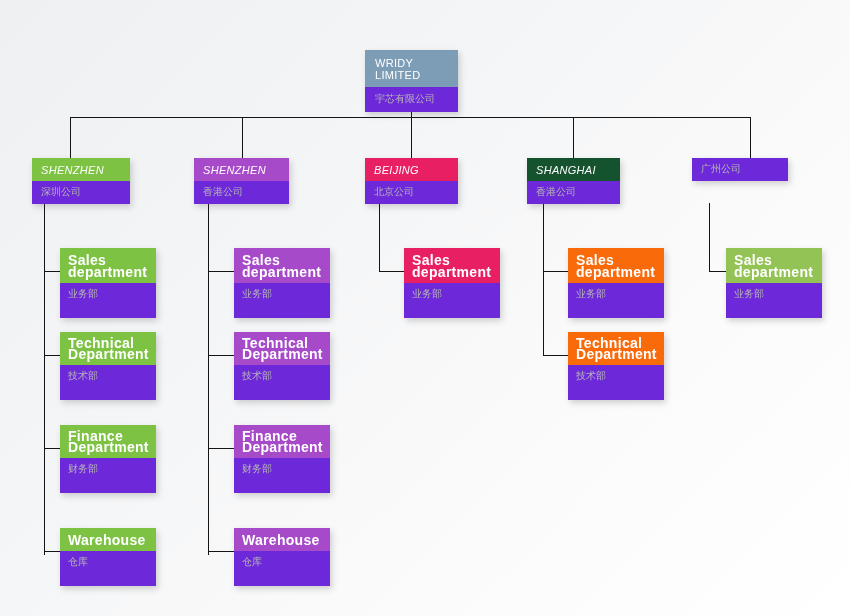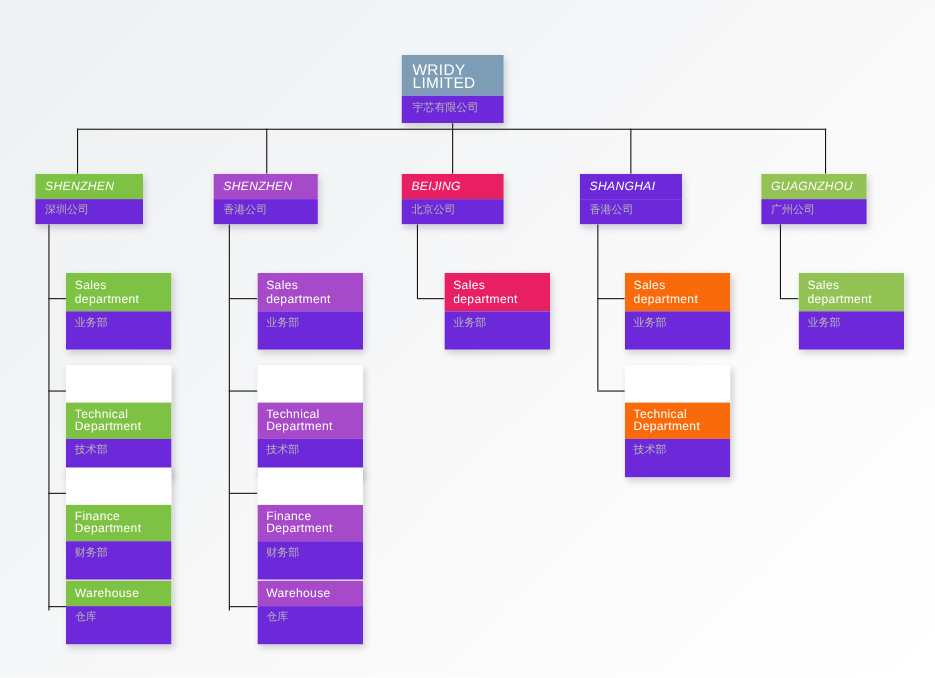--- a/index.html
+++ b/index.html
@@ -49,44 +49,44 @@
     box-sizing: border-box;
     color: #b6b6b6;
     font-size: 10px;
     line-height: 12px;
     padding: 5px 9px 6px 9px;
     background: #6d28d9;
     min-height: 22px;
   }
   
   .node.root .node-header {
-    font-size: 14px;
+    font-size: 11px;
     padding: 7px 10px 6px 10px;
     min-height: 25px;
   }
   .node.root .node-sub {
     padding: 6px 10px 7px 10px;
     min-height: 24px;
   }
   .node.lvl2 .node-header {
     font-size: 11px;
     font-style: italic;
   }
   .node.lvl3 .node-header {
-    font-size: 11px;
+    font-size: 14px;
     padding: 6px 8px 5px 8px;
+    font-weight: bold;
   }
   .node.lvl3 .node-sub {
     padding: 5px 8px 18px 8px;
   }
   .two-line .node-header {
     line-height: 11px;
     padding-top: 5px;
     padding-bottom: 4px;
-    margin-top: 34px;
   }
 </style>
 </head>
 <body>
 
 <div id="chart-canvas">
     <div class="conn conn-v" style="left: 411px; top: 95px; height: 22px;"></div>
     <div class="conn conn-h" style="left: 70px; top: 117px; width: 681px;"></div>
     <div class="conn conn-v" style="left: 70px; top: 117px; height: 41px;"></div>
     <div class="conn conn-v" style="left: 242px; top: 117px; height: 41px;"></div>
@@ -160,33 +160,32 @@
     </div>
     <div class="node lvl2" style="left: 365px; top: 158px; width: 93px;">
       <div class="node-header" style="background: rgb(232, 31, 99);">BEIJING</div>
       <div class="node-sub">北京公司</div>
     </div>
     <div class="node lvl3" style="left: 404px; top: 248px; width: 96px;">
       <div class="node-header" style="background: rgb(232, 31, 99);">Sales department</div>
       <div class="node-sub">业务部</div>
     </div>
     <div class="node lvl2" style="left: 527px; top: 158px; width: 93px;">
-      <div class="node-header" style="background: #6d28d9;">SHANGHAI</div>
+      <div class="node-header" style="background: #14532d;">SHANGHAI</div>
       <div class="node-sub">香港公司</div>
     </div>
     <div class="node lvl3" style="left: 568px; top: 248px; width: 96px;">
       <div class="node-header" style="background: rgb(249, 106, 11);">Sales department</div>
       <div class="node-sub">业务部</div>
     </div>
     <div class="node lvl3 two-line" style="left: 568px; top: 332px; width: 96px;">
       <div class="node-header" style="background: rgb(249, 106, 11);">Technical
 Department</div>
       <div class="node-sub">技术部</div>
     </div>
     <div class="node lvl2" style="left: 692px; top: 158px; width: 96px;">
-      <div class="node-header" style="background: rgb(147, 195, 85);">GUAGNZHOU</div>
       <div class="node-sub">广州公司</div>
     </div>
     <div class="node lvl3" style="left: 726px; top: 248px; width: 96px;">
       <div class="node-header" style="background: rgb(147, 195, 85);">Sales department</div>
       <div class="node-sub">业务部</div>
     </div>
   </div>
 
 </body></html>

